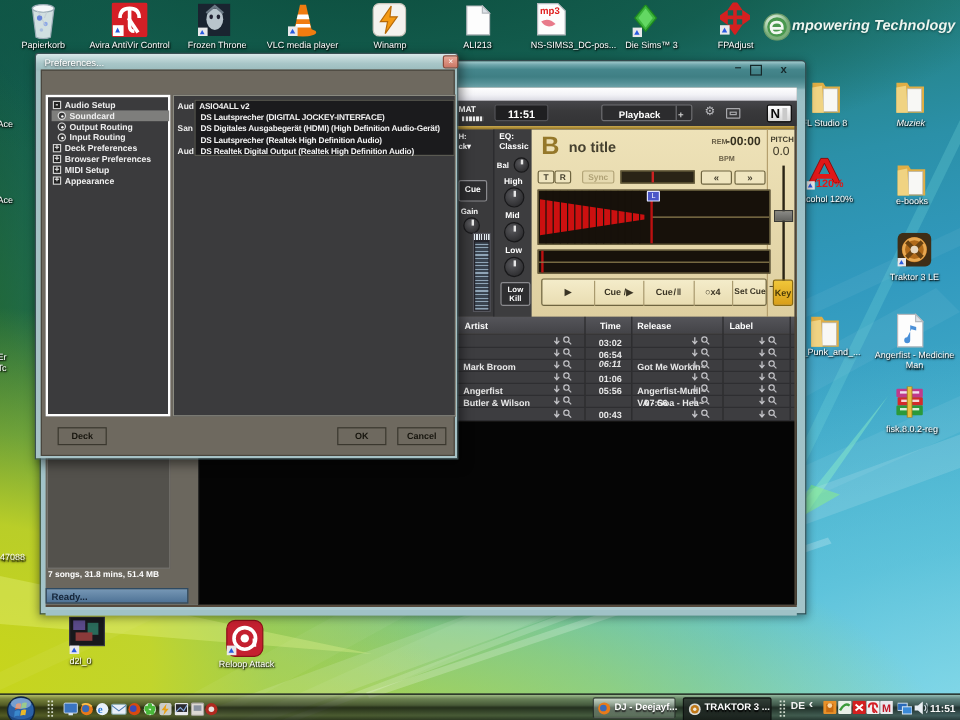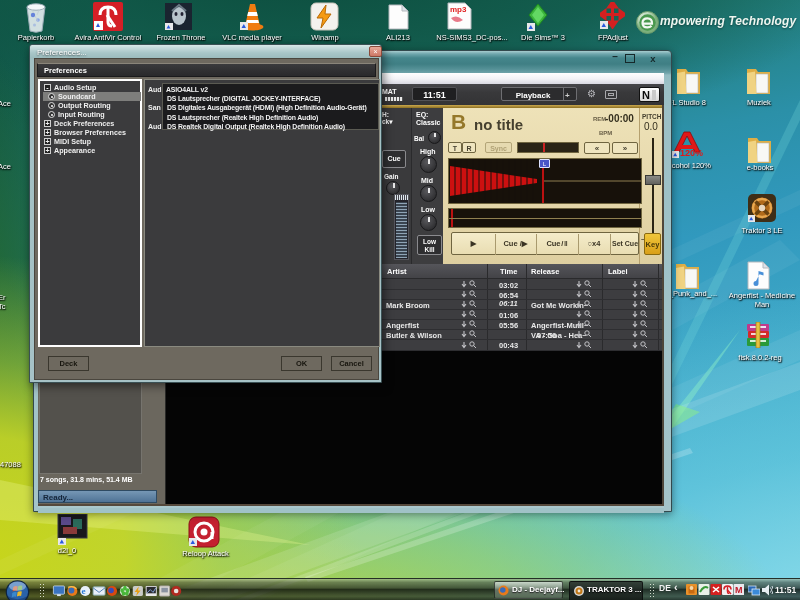--- a/index.html
+++ b/index.html
@@ -88,21 +88,21 @@
     <path d="M1 1 h13 l6 6 v18 h-19 Z" fill="#fdfdfd" stroke="#b5b9be"></path>
     <path d="M14 1 l6 6 h-6 Z" fill="#dde2e8" stroke="#b5b9be"></path>
   </svg>
   <div class="lbl" style="left:358px;top:33px;width:80px;">ALI213</div>
 
   <svg style="left:447px;top:2px;width:25px;height:28px;" viewBox="0 0 25 28">
     <path d="M1 1 h17 l6 6 v20 h-23 Z" fill="#fdfdfd" stroke="#b5b9be"></path>
     <text x="3" y="10" font-size="8" font-weight="bold" fill="#e02020" font-family="Liberation Sans">mp3</text>
     <path d="M4 16 q6 -4 12 2 q-7 5 -12 -2" fill="#e87a8a"></path>
   </svg>
-  <div class="lbl" style="left:412px;top:33px;width:120px;">NS-SIMS3_DC-pos...</div>
+  <div class="lbl" style="left:412px;top:33px;width:132px;">NS-SIMS3_DC-pos...</div>
 
   <svg style="left:527px;top:4px;width:22px;height:27px;" viewBox="0 0 22 27">
     <path d="M11 0 L20 11 L11 22 L2 11 Z" fill="#3db53d" stroke="#1e8a1e"></path>
     <path d="M11 3 L17 11 L11 19 L5 11 Z" fill="#63d863"></path>
     <rect x="0" y="19" width="8" height="8" fill="#e8e8ea"></rect>
     <path d="M1.5 25 l4.5 0 l-2.2 -4 Z" fill="#2a5adf"></path>
   </svg>
   <div class="lbl" style="left:498px;top:33px;width:90px;">Die Sims™ 3</div>
 
   <svg style="left:600px;top:2px;width:25px;height:27px;" viewBox="0 0 25 27">
@@ -140,21 +140,21 @@
     <path d="M1 5 h9 l2 3 h12 v22 H1 Z" fill="#dfae45"></path>
     <rect x="10" y="10" width="12" height="19" fill="#f8f8f5" stroke="#b5b5ae" stroke-width="0.6"></rect>
     <path d="M1 30 V9 l8 -1.5 1.5 22.5 Z" fill="#f0d382"></path>
   </svg>
   <div class="lbl" style="left:647px;top:98px;width:80px;">FL Studio 8</div>
   <svg style="left:746px;top:64px;width:25px;height:31px;" viewBox="0 0 25 31">
     <path d="M1 5 h9 l2 3 h12 v22 H1 Z" fill="#dfae45"></path>
     <rect x="10" y="10" width="12" height="19" fill="#f8f8f5" stroke="#b5b5ae" stroke-width="0.6"></rect>
     <path d="M1 30 V9 l8 -1.5 1.5 22.5 Z" fill="#f0d382"></path>
   </svg>
-  <div class="lbl" style="left:719px;top:98px;width:80px;">Muziek</div>
+  <div class="lbl" style="left:719px;top:98px;width:80px;font-style:italic;">Muziek</div>
 
   <svg style="left:672px;top:130px;width:31px;height:30px;" viewBox="0 0 31 30">
     <path d="M12 2 L2 22 H7 L15 6 L23 22 H28 L18 2 Z" fill="#e01818" stroke="#8a0a0a" stroke-width="0.8"></path>
     <path d="M8 15 h14 l2 4 H6 Z" fill="#e01818"></path>
     <text x="8" y="26" font-size="9" font-weight="bold" fill="#e01818" font-family="Liberation Sans">120%</text>
     <rect x="0" y="21" width="7" height="7" fill="#e8e8ea"></rect>
     <path d="M1.2 26.2 l4 0 l-2 -3.5 Z" fill="#2a5adf"></path>
   </svg>
   <div class="lbl" style="left:648px;top:161px;width:80px;">Alcohol 120%</div>
 
@@ -299,21 +299,21 @@
               <div style="left:7px;top:2px;width:2px;height:5px;background:#e8e8e8;"></div>
             </div>
         <div style="left:5px;top:127px;width:25px;height:20px;background:#2e2e30;border:1px solid #8a8a8e;border-radius:2px;">
           <div class="t" style="left:0;top:2px;width:23px;text-align:center;font-size:6.5px;">Low</div>
           <div class="t" style="left:0;top:10px;width:23px;text-align:center;font-size:6.5px;">Kill</div>
         </div>
       </div>
 
       <div style="left:405px;top:0;width:221px;height:156px;background:linear-gradient(180deg,#eee2b8,#decfa0);">
         <div style="left:8px;top:2px;width:24px;height:26px;color:#95782a;font-size:21px;font-weight:bold;">B</div>
-        <div style="left:31px;top:8px;font-size:15px;font-weight:bold;color:#45402f;">no title</div>
+        <div style="left:31px;top:8px;font-size:12px;font-weight:bold;color:#45402f;">no title</div>
         <div style="left:150px;top:8px;font-size:6px;font-weight:bold;color:#6a6048;">REM</div>
         <div style="left:162px;top:5px;font-size:10px;font-weight:bold;color:#35301f;">-00:00</div>
         <div style="left:156px;top:22px;font-size:6px;font-weight:bold;color:#6a6048;">BPM</div>
 
         <div style="left:196px;top:0;width:1px;height:156px;background:#b5a06e;"></div>
         <div style="left:199px;top:5px;font-size:6.5px;font-weight:bold;color:#45402f;">PITCH</div>
         <div style="left:201px;top:13px;font-size:10px;font-weight:normal;color:#35301f;">0.0</div>
         <div style="left:209px;top:30px;width:2px;height:96px;background:#2a2414;"></div>
         <div style="left:202px;top:67px;width:16px;height:10px;background:linear-gradient(180deg,#8a8a86,#62625e);border:1px solid #3a3a36;"></div>
         <div style="left:198px;top:126px;font-size:8px;font-weight:bold;color:#45402f;">–</div>
@@ -458,23 +458,20 @@
 </div>
 
 <div id="dlg" style="left:29px;top:44px;width:353px;height:339px;
  background:linear-gradient(180deg,#d8e8e8 0px,#c4dadb 3px,#a8c6c8 8px,#9cbcbe 13px,#a2c0c3 15px,#a6c2c6 100%);
  border:1px solid #3a5054;border-radius:3px 3px 0 0;box-shadow:2px 3px 10px rgba(0,0,0,.5);">
   <div style="left:7px;top:3px;font-size:8px;color:#fff;text-shadow:0 1px 2px rgba(0,0,0,.7);">Preferences...</div>
   <div style="left:339px;top:1px;width:13px;height:11px;background:linear-gradient(180deg,#e8a898,#cc7766);border:1px solid #8a4a3a;border-radius:2px;color:#fff;font-size:7px;text-align:center;line-height:10px;">×</div>
 
   <div style="left:4px;top:13px;width:345px;height:322px;background:#6e695f;border:1px solid #4a463e;">
 
-    <div style="left:2px;top:4px;width:339px;height:14px;background:linear-gradient(180deg,#3a3a3c,#29292b);border:1px solid #1a1a1c;border-top-color:#8a857a;">
-      <div class="t" style="left:6px;top:2px;font-size:7.5px;">Preferences</div>
-    </div>
 
     <div style="left:3px;top:20px;width:104px;height:268px;background:#3b3b3d;border:2px solid #ffffff;font-size:7.2px;font-weight:bold;color:#efefef;">
       <div style="left:4px;top:3px;width:7px;height:7px;border:1px solid #cfcfcf;background:#222;color:#fff;font-size:7px;line-height:5px;text-align:center;">-</div>
       <div style="left:14px;top:2px;">Audio Setup</div>
       <div style="left:3px;top:11px;width:98px;height:9px;background:#7e7e7c;"></div>
       <div style="left:8px;top:12px;width:7px;height:7px;border-radius:50%;border:1px solid #ddd;background:#333;"></div>
           <div style="left:10.5px;top:14.5px;width:2px;height:2px;background:#fff;border-radius:50%;"></div>
       <div style="left:18px;top:11px;">Soundcard</div>
       <div style="left:8px;top:21px;width:7px;height:7px;border-radius:50%;border:1px solid #ddd;background:#333;"></div>
           <div style="left:10.5px;top:23.5px;width:2px;height:2px;background:#fff;border-radius:50%;"></div>

